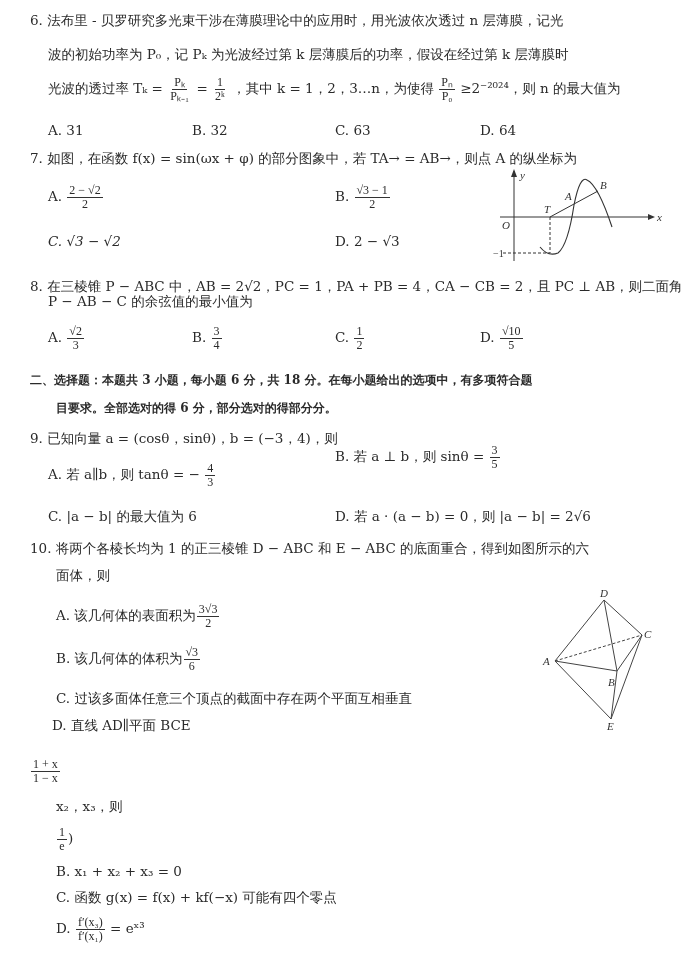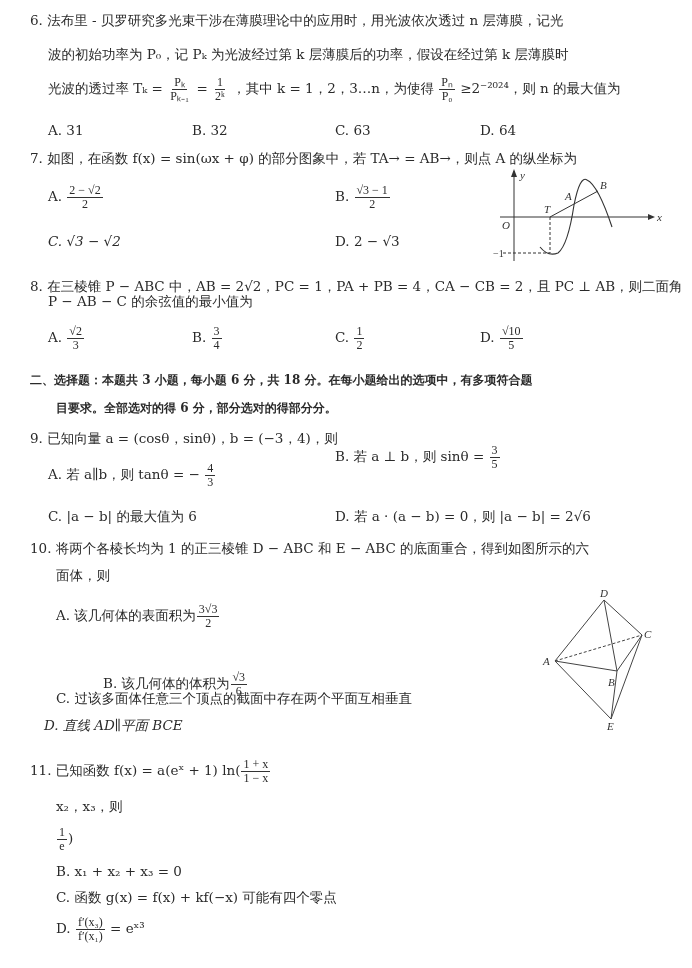--- a/index.html
+++ b/index.html
@@ -136,48 +136,48 @@
 <div class="abs q" style="left:335px;top:508px;">D. 若 a · (a − b) = 0，则 |a − b| = 2√6</div>
 
 <div class="abs q" style="left:30px;top:540px;">10. 将两个各棱长均为 1 的正三棱锥 D − ABC 和 E − ABC 的底面重合，得到如图所示的六</div>
 <div class="abs q" style="left:56px;top:567px;">面体，则</div>
 <div class="abs q" style="left:56px;top:603px;">
   <span>A. 该几何体的表面积为</span><span class="frac">
       <span class="n">3√3</span>
       <span class="d">2</span>
     </span>
 </div>
-<div class="abs q" style="left:56px;top:671px;margin-left:47px;">
+<div class="abs q" style="left:56px;top:646px;">
   <span>B. 该几何体的体积为</span><span class="frac">
       <span class="n">√3</span>
       <span class="d">6</span>
     </span>
 </div>
 <div class="abs q" style="left:56px;top:690px;">C. 过该多面体任意三个顶点的截面中存在两个平面互相垂直</div>
-<div class="abs q" style="left:44px;top:717px;font-style:italic;">D. 直线 AD∥平面 BCE</div>
+<div class="abs q" style="left:52px;top:717px;">D. 直线 AD∥平面 BCE</div>
 
 <svg class="abs" style="left:530px;top:580px;" width="140" height="150" viewBox="0 0 140 150">
   <line x1="74" y1="20" x2="25" y2="81" stroke="#444" stroke-width="1"></line>
   <line x1="74" y1="20" x2="112" y2="55" stroke="#444" stroke-width="1"></line>
   <line x1="74" y1="20" x2="87" y2="91" stroke="#444" stroke-width="1"></line>
   <line x1="25" y1="81" x2="112" y2="55" stroke="#444" stroke-width="1" stroke-dasharray="3,2"></line>
   <line x1="25" y1="81" x2="87" y2="91" stroke="#444" stroke-width="1"></line>
   <line x1="87" y1="91" x2="112" y2="55" stroke="#444" stroke-width="1"></line>
   <line x1="25" y1="81" x2="81" y2="139" stroke="#444" stroke-width="1"></line>
   <line x1="87" y1="91" x2="81" y2="139" stroke="#444" stroke-width="1"></line>
   <line x1="112" y1="55" x2="81" y2="139" stroke="#444" stroke-width="1"></line>
   <text x="70" y="17" font-size="11">D</text>
   <text x="114" y="58" font-size="11">C</text>
   <text x="13" y="85" font-size="11">A</text>
   <text x="78" y="106" font-size="11">B</text>
   <text x="77" y="150" font-size="11">E</text>
 </svg>
 
 <div class="abs q" style="left:30px;top:758px;">
-  <span>11. 已知函数 f(x) = a(eˣ + 1) ln(</span><span class="frac">
+  <span class="frac">
       <span class="n">1 + x</span>
       <span class="d">1 − x</span>
     </span>
 </div>
 <div class="abs q" style="left:56px;top:798px;">x₂，x₃，则</div>
 <div class="abs q" style="left:56px;top:826px;">
   <span class="frac">
       <span class="n">1</span>
       <span class="d">e</span>
     </span><span>)</span>

